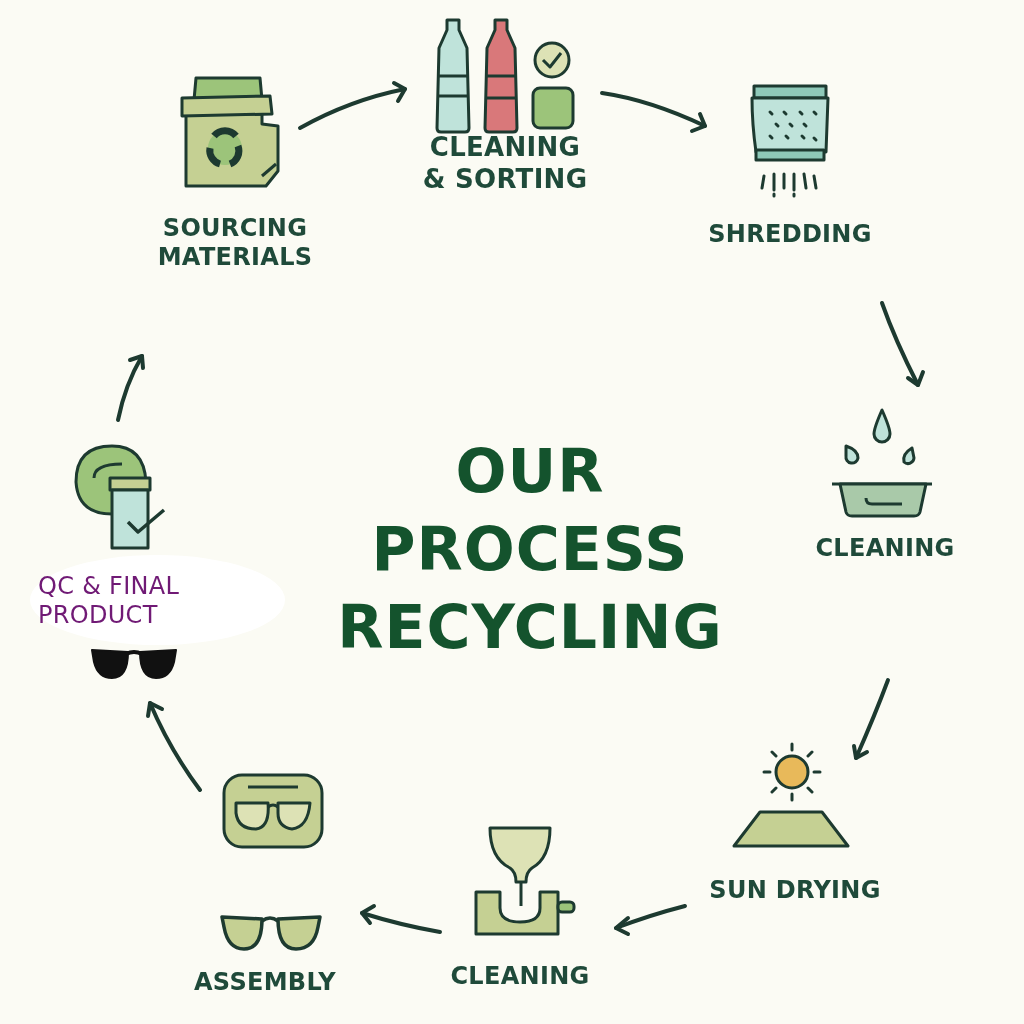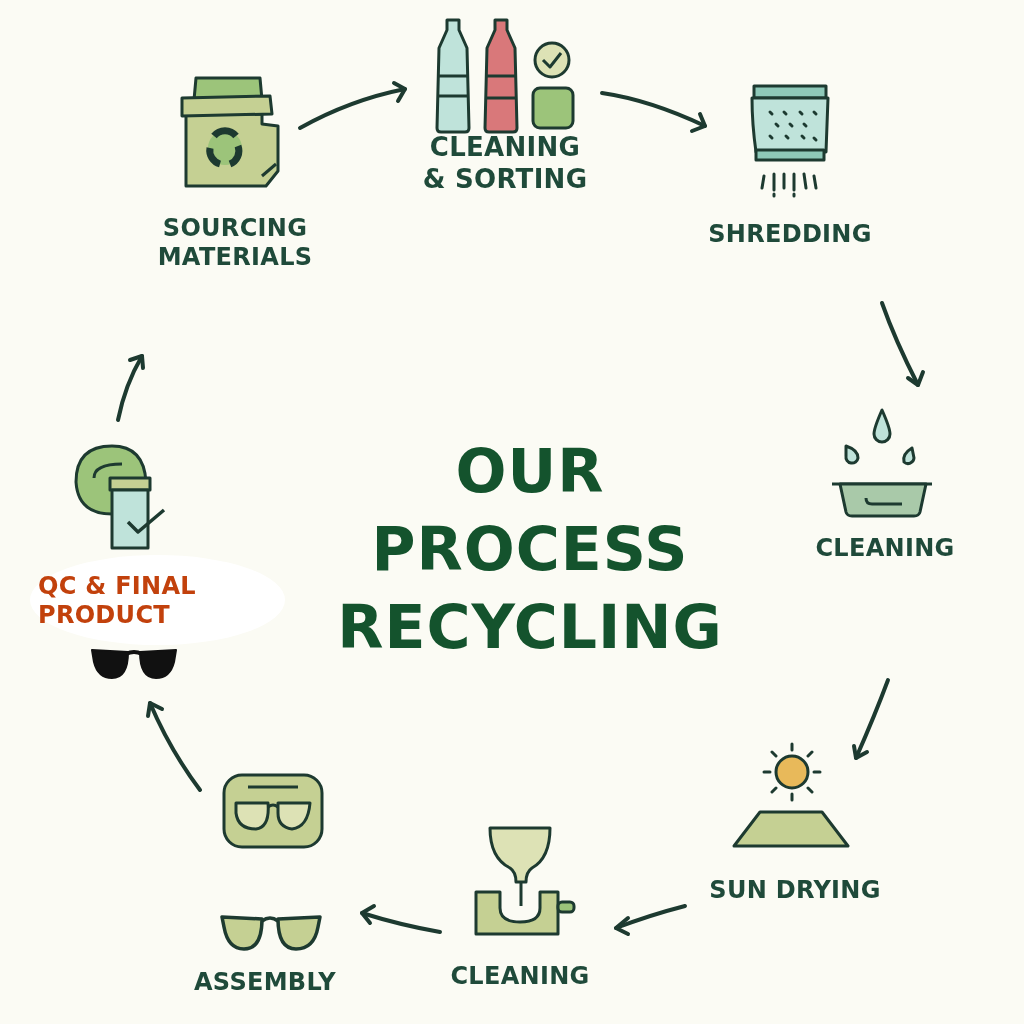--- a/index.html
+++ b/index.html
@@ -28,21 +28,21 @@
     font-family: "DejaVu Sans", sans-serif;
     font-weight: bold;
     font-size: 60px;
     line-height: 78px;
     letter-spacing: 1px;
   }
   .qc-bubble {
     position: absolute; left: 30px; top: 555px; width: 255px; height: 90px;
     background: #ffffff; border-radius: 50%;
   }
-  .qc-label { font-weight: bold; color: #c2410c; }
+  .qc-label { font-weight: normal; color: #701a75; }
   svg.icon { position: absolute; overflow: visible; }
   svg.arrows { position: absolute; left: 0; top: 0; }
 </style>
 </head>
 <body>
 
 <div class="stage">
 
   <svg class="arrows" width="1024" height="1024">
     <g fill="none" stroke="#1d3a30" stroke-width="4" stroke-linecap="round" stroke-linejoin="round">

